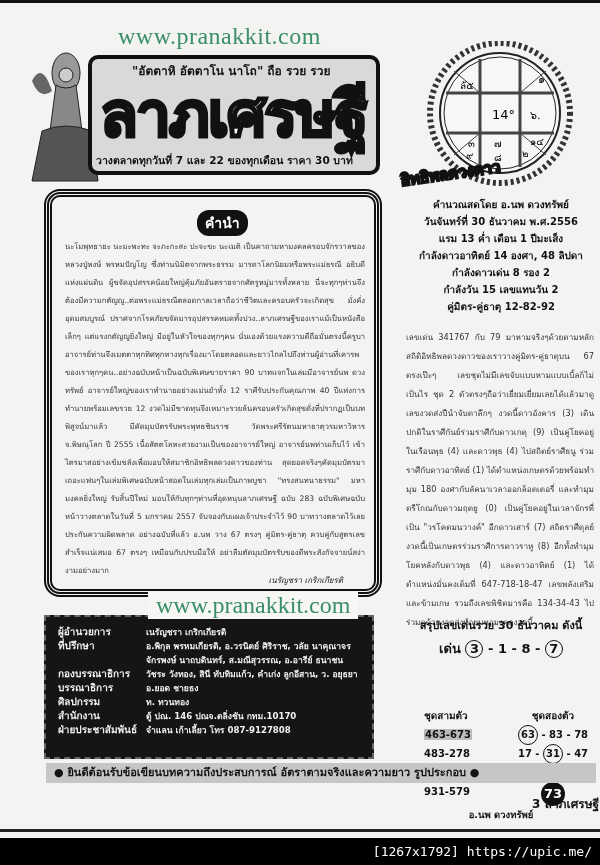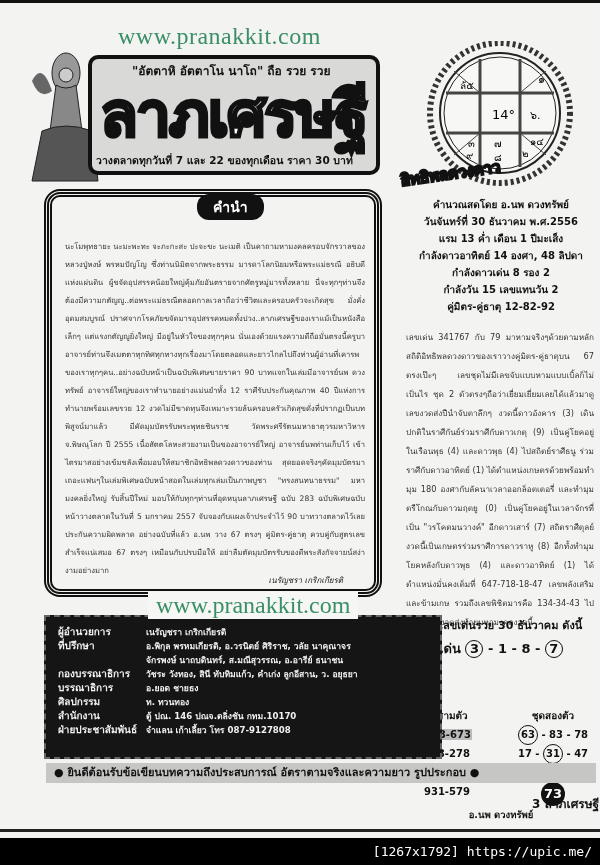--- a/index.html
+++ b/index.html
@@ -72,31 +72,31 @@
   .small-circ { display:inline-block; width:20px; height:20px; border:1.2px solid #111; border-radius:50%; text-align:center; line-height:18px; }
   .black-circ { display:inline-block; width:24px; height:24px; border-radius:50%; background:#111; color:#fff; text-align:center; line-height:24px; font-size:13px; }
   .sum-author { text-align: center; font-size: 9.5px; margin-top: 6px; }
   
   .intro {
     position: absolute; left: 44px; top: 186px; width: 338px; height: 408px;
     border: 5px double #111; border-radius: 16px; background: #f3f3f1;
     outline: 2px solid #111; outline-offset: -8px;
   }
   .intro-badge {
-    position: absolute; left: 148px; top: 0; background: #111; color: #fff; border-radius: 12px;
-    font-weight: bold; font-size: 14px; padding: 2px 16px;
+    position: absolute; left: 148px; top: 16px; background: #111; color: #fff; border-radius: 12px;
+    font-weight: bold; font-size: 14px; padding: 2px 8px;
   }
   .intro-text {
     position: absolute; left: 16px; top: 44px; width: 300px; font-size: 7.6px;
     line-height: 18px; text-align: justify; color: #333;
   }
   .intro-sign { position: absolute; right: 34px; top: 380px; font-size: 8px; font-style: italic; }
   
   .credits {
-    position: absolute; left: 44px; top: 612px; width: 398px; height: 144px; background: #151515;
+    position: absolute; left: 44px; top: 612px; width: 330px; height: 144px; background: #151515;
     color: #f1f1f1; padding: 8px 12px 0 12px; font-size: 8.6px;
     border: 2px dashed #666;
   }
   .cred-row { display: flex; line-height: 14px; }
   .cred-row .k { width: 88px; font-weight: bold; font-size: 10px; }
   .cred-row .v { flex: 1; font-weight: bold; }
   .banner {
     position: absolute; left: 46px; top: 760px; width: 550px; height: 20px; background: #c6c6c4;
     font-size: 11px; font-weight: bold; line-height: 20px; padding-left: 8px; white-space: nowrap;
   }

